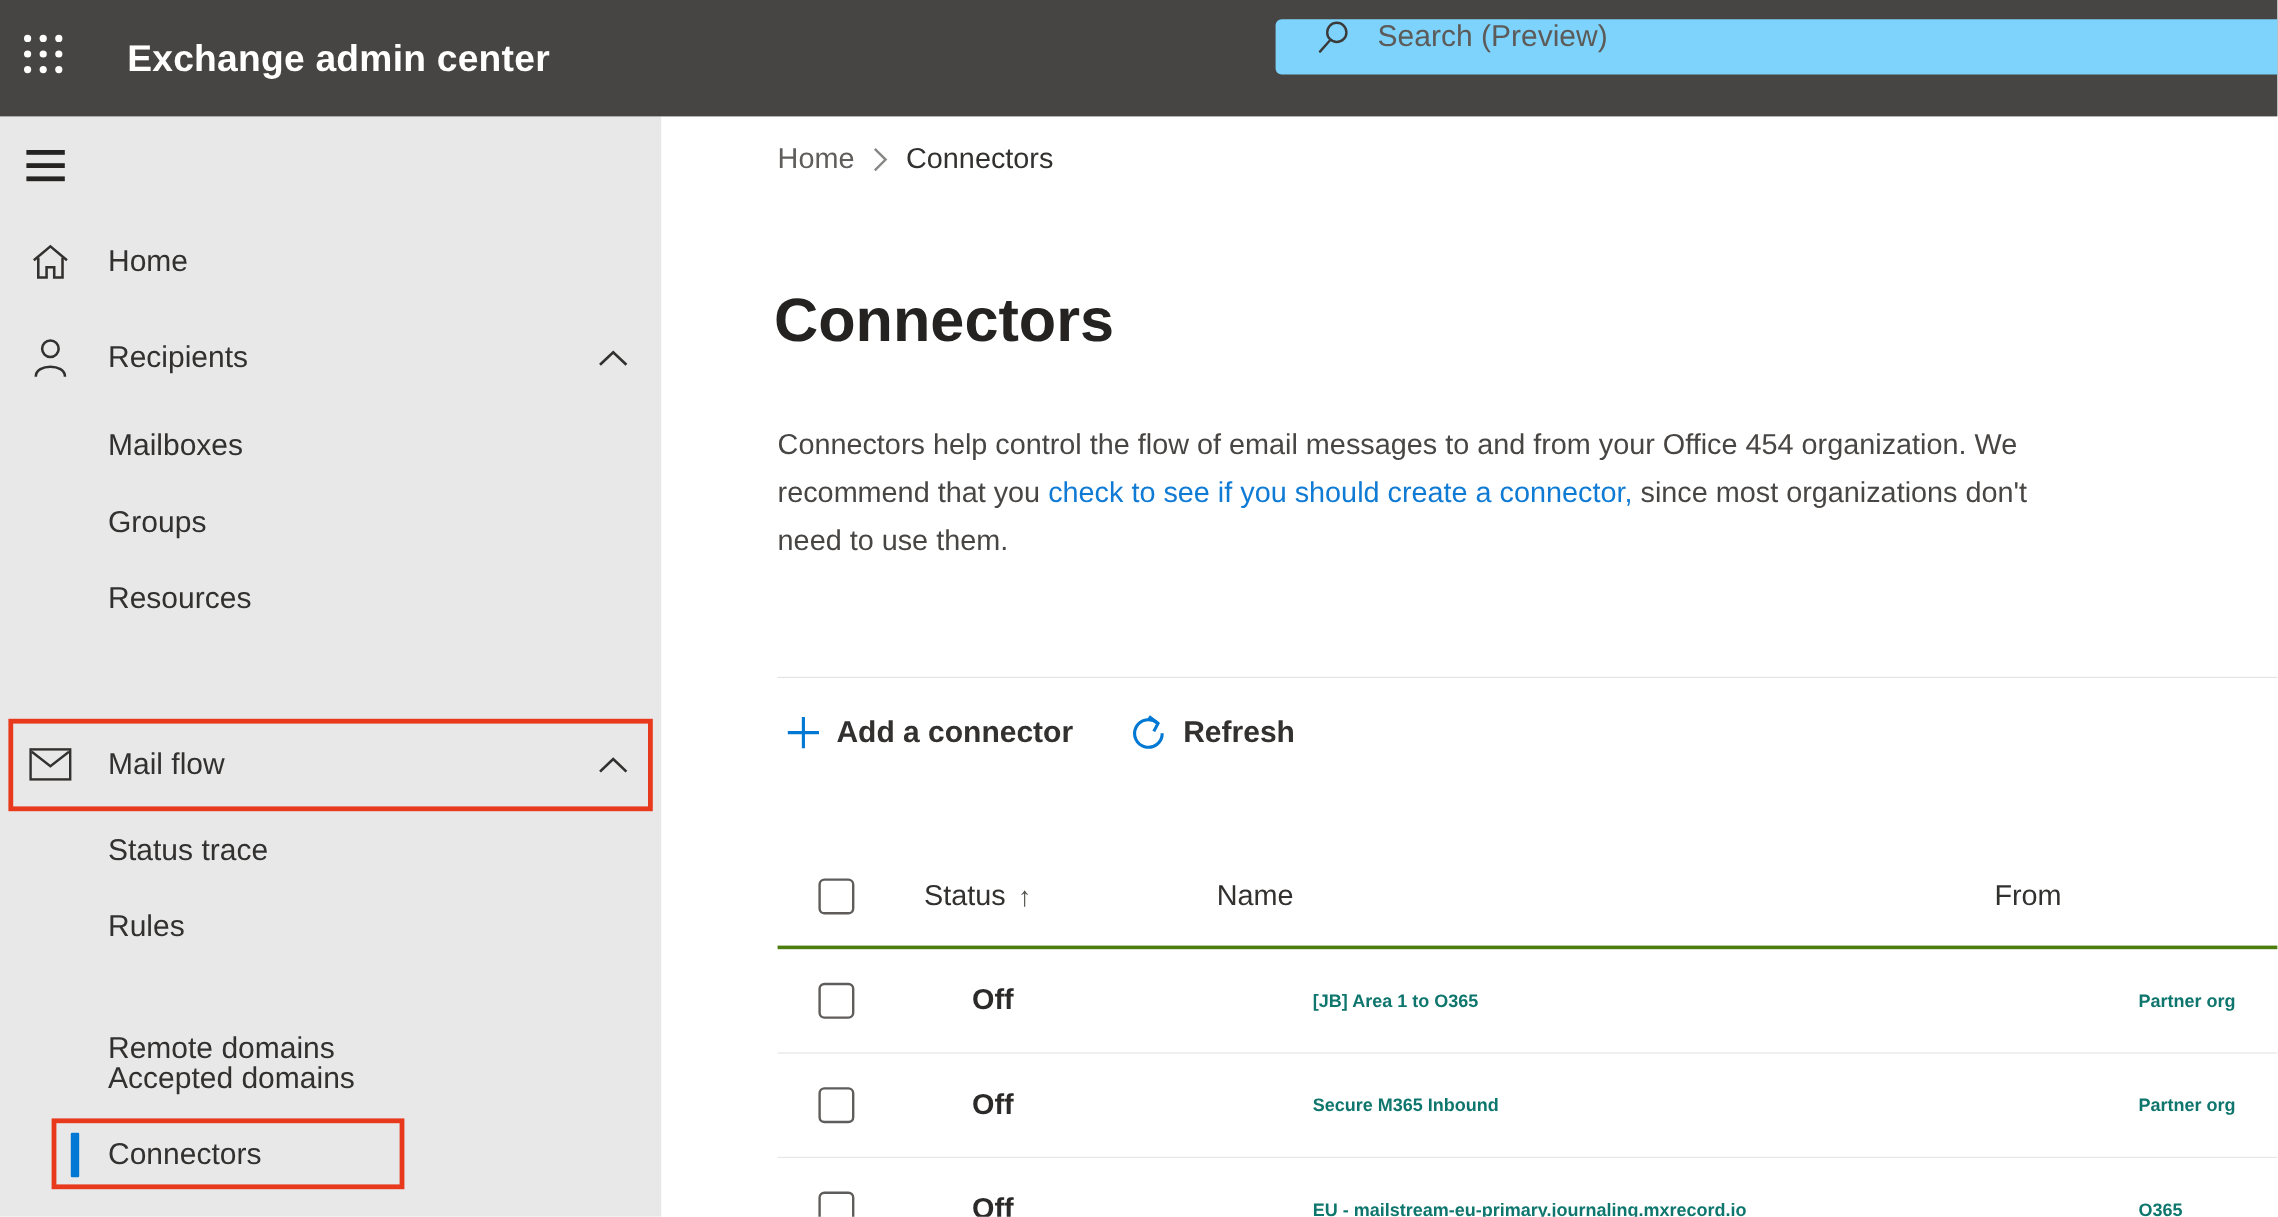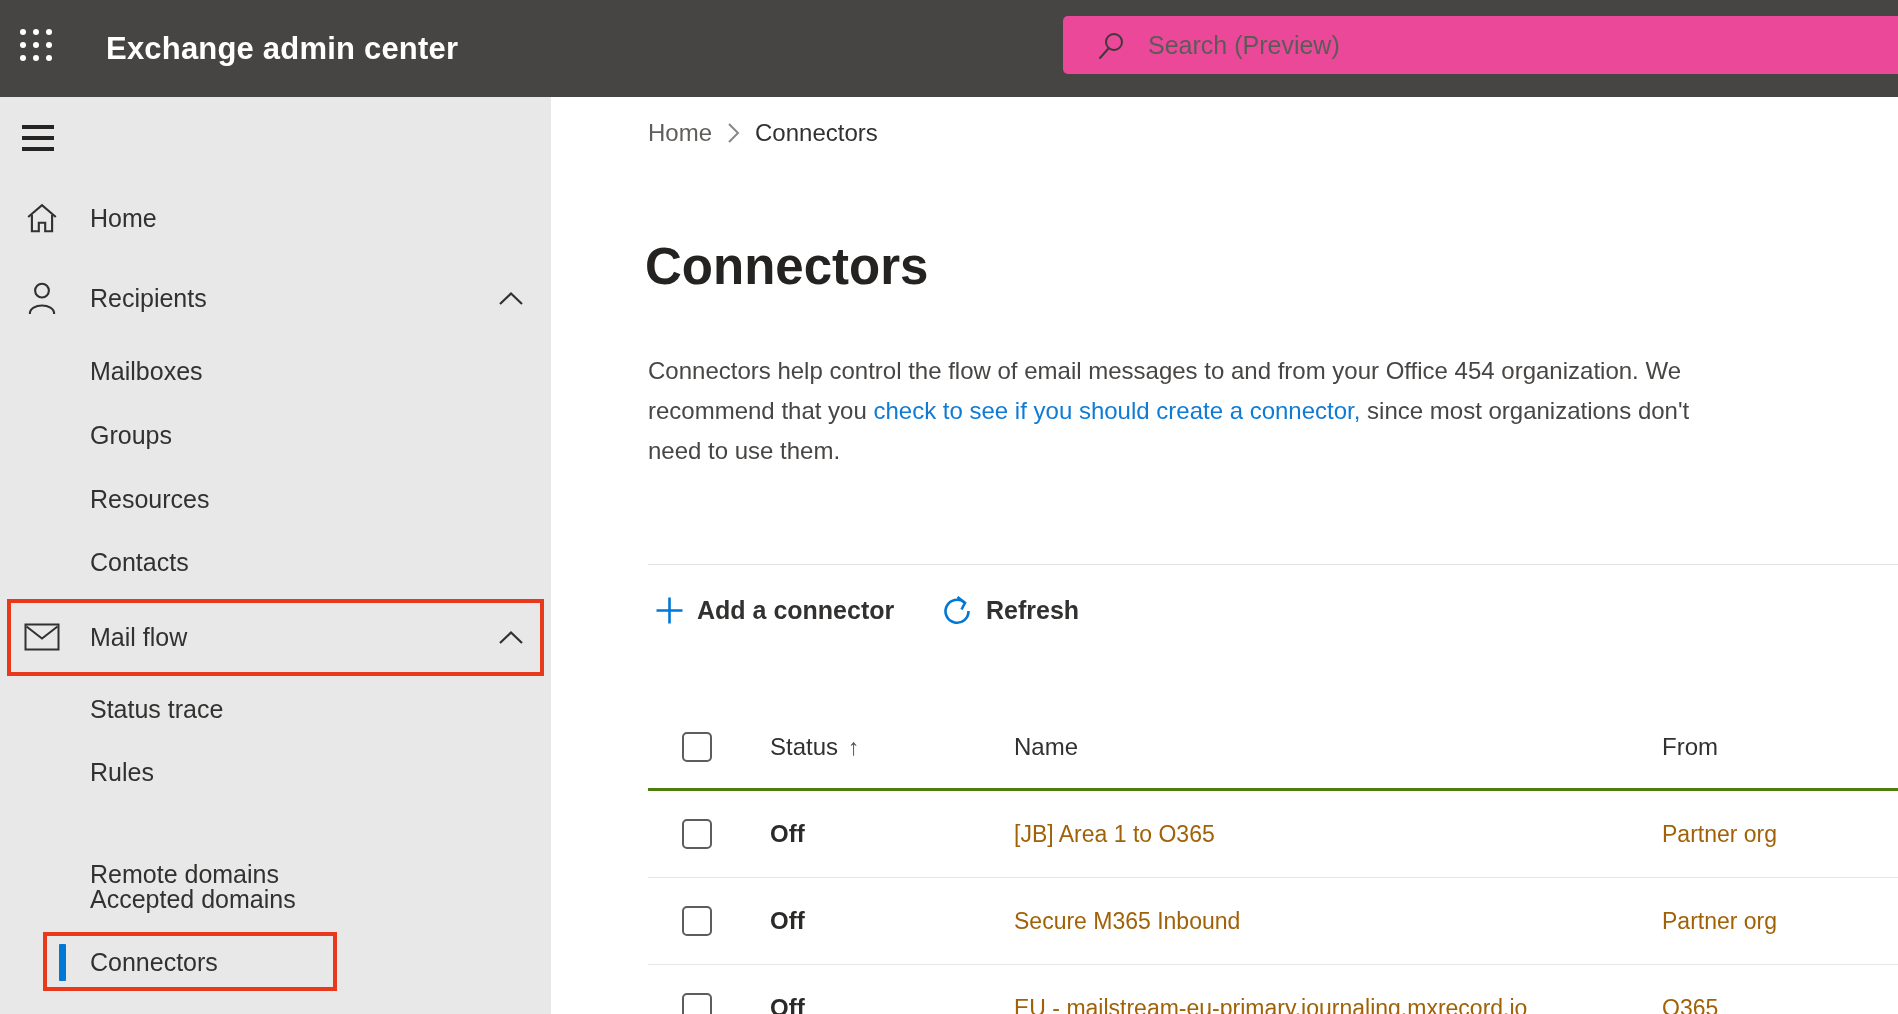--- a/index.html
+++ b/index.html
@@ -8,22 +8,22 @@
   #stage { position:relative; width:1898px; height:1014px; overflow:hidden; }
 
   
   .topbar { position:absolute; left:0; top:0; width:1898px; height:97px; background:#474543; z-index:10; }
   .waffle { position:absolute; left:20px; top:29px; width:36px; height:36px;
             display:grid; grid-template-columns:repeat(3,6px); grid-template-rows:repeat(3,6px);
             gap:7px; cursor:pointer; background:none; border:none; }
   .waffle i { width:6px; height:6px; border-radius:50%; background:#ffffff; }
   .app-title { position:absolute; left:106px; top:0; height:97px; display:flex; align-items:center;
                color:#ffffff; font-size:31px; font-weight:600; letter-spacing:0.2px; }
-  .searchbox { position:absolute; left:1063px; top:16px; right:0; height:58px; background:#ec4899;
-               border-radius:5px 0 0 5px; display:flex; align-items:center; }
+  .searchbox { position:absolute; left:1063px; top:16px; right:0; height:46px; background:#7dd3fc;
+               border-radius:5px 0 0 5px; display:flex; align-items:flex-start; }
   .searchbox .s-icon { margin-left:34px; display:flex; }
   .searchbox input { border:none; outline:none; background:transparent; margin-left:22px;
                      font-family:"Liberation Sans",sans-serif; font-size:25px; color:#3b3a39; width:600px; }
   .searchbox input::placeholder { color:#5d5b59; opacity:1; }
 
   
   .sidebar { position:absolute; left:0; top:97px; width:551px; bottom:0; background:#e8e8e8; z-index:5; }
   .hamburger { position:absolute; left:22px; top:28px; width:32px; height:26px; cursor:pointer;
                display:flex; flex-direction:column; justify-content:space-between; background:none; border:none; }
   .hamburger i { display:block; width:32px; height:4px; background:#252423; }
@@ -54,27 +54,27 @@
   .toolbar-btn { position:absolute; top:491px; height:44px; display:flex; align-items:center; gap:13px;
                  background:none; border:none; cursor:pointer; font-family:"Liberation Sans",sans-serif; }
   .btn-add { left:104px; }
   .btn-refresh { left:389px; }
   .toolbar-btn .lbl { font-size:25px; font-weight:600; color:#323130; white-space:nowrap; }
 
   
   .table { position:absolute; left:97px; top:609px; right:0; }
   .t-row { display:grid; grid-template-columns:122px 244px 648px 1fr; align-items:center; }
   .t-head { height:85px; border-bottom:3px solid #4d7c0f; }
-  .t-body-row { height:87px; border-bottom:1px solid #e9e7e5; cursor:pointer; }
+  .t-body-row { height:87px; border-bottom:1px solid #e9e7e5; cursor:pointer;gap:40px; }
   .cb-cell { padding-left:34px; }
   .checkbox { width:30px; height:30px; border:2px solid #5f5d5b; border-radius:5px; background:#fff; cursor:pointer; }
   .h-label { font-size:24px; color:#323130; display:flex; align-items:center; cursor:pointer; }
   .sort-arrow { font-size:23px; color:#55534f; margin-left:10px; }
   .c-status { font-size:24px; font-weight:700; color:#2b2a29; }
-  .c-name, .c-from { font-size:23px; color:#a16207; white-space:nowrap; }
+  .c-name, .c-from { font-size:15px; color:#0f766e; white-space:nowrap;font-weight:bold; }
 
   svg { display:block; }
 </style>
 </head>
 <body>
 <div id="stage">
 
   <div class="topbar">
     <button class="waffle">
       <span style="display:contents">
@@ -124,23 +124,20 @@
     </div>
 
     <div class="nav-item" style="top:249px">
       <span class="nav-label">Mailboxes</span>
     </div>
     <div class="nav-item" style="top:313px">
       <span class="nav-label">Groups</span>
     </div>
     <div class="nav-item" style="top:377px">
       <span class="nav-label">Resources</span>
-    </div>
-    <div class="nav-item" style="top:440px">
-      <span class="nav-label">Contacts</span>
     </div>
 
     <div class="nav-item" style="top:515px">
       <span class="nav-icon">
         <svg width="36" height="28" viewBox="0 0 36 28">
           <rect x="1.5" y="1.5" width="33" height="25" fill="none" stroke="#323130" stroke-width="2"></rect>
           <path d="M2.5 3.5 L18 15.5 L33.5 3.5" fill="none" stroke="#323130" stroke-width="2"></path>
         </svg>
       </span>
       <span class="nav-label">Mail flow</span>

